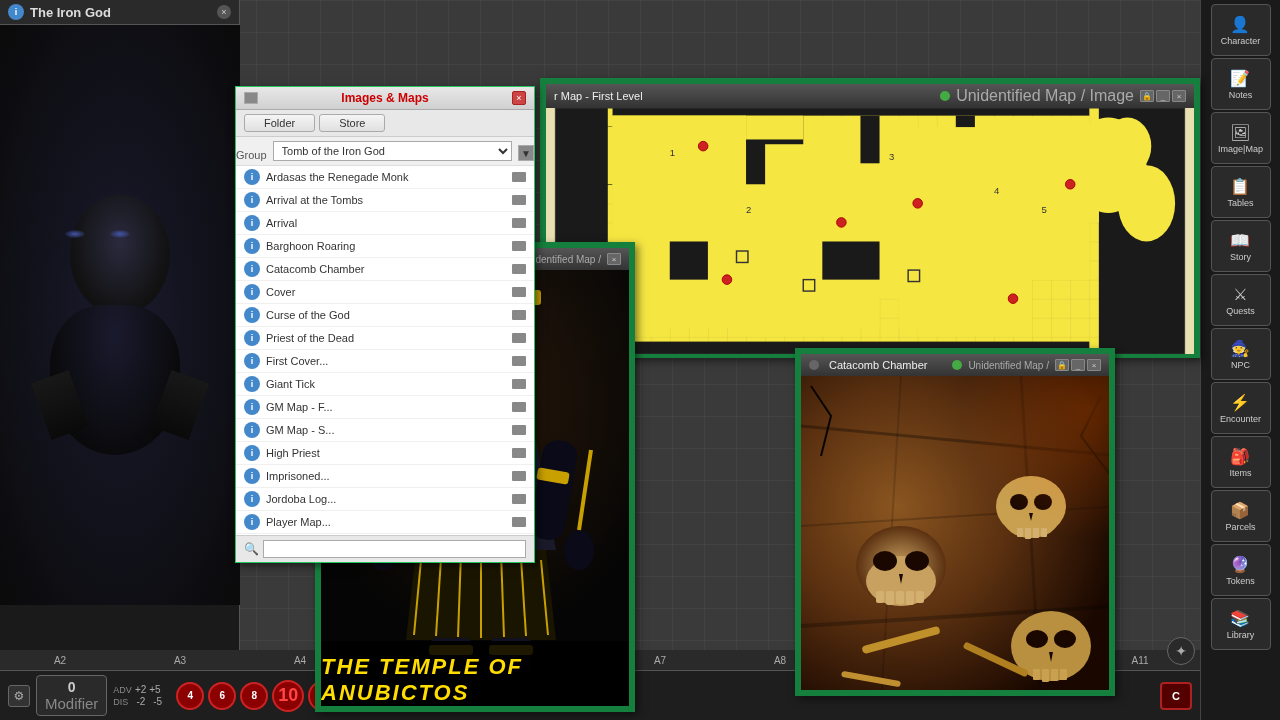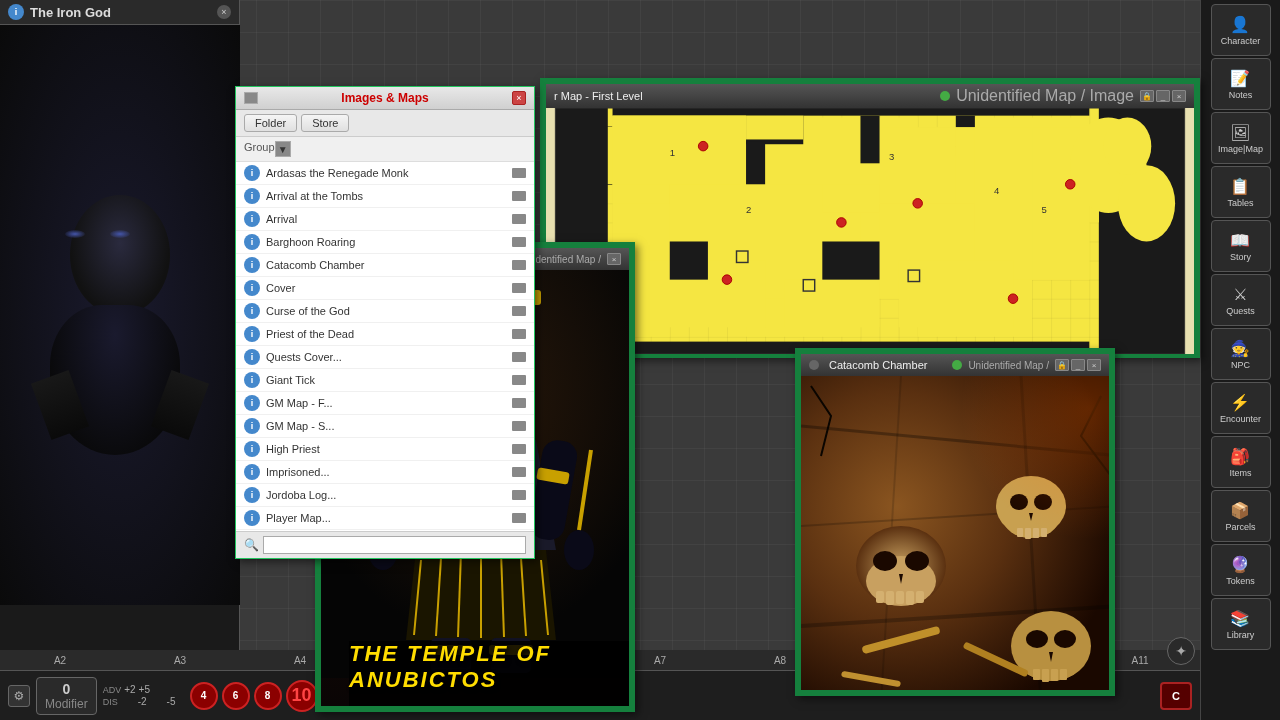--- a/index.html
+++ b/index.html
@@ -179,33 +179,34 @@
 
     .dialog-toolbar {
       display: flex;
       gap: 4px;
       padding: 4px 8px;
       background: #e8e8e8;
       border-bottom: 1px solid #ccc;
     }
 
     .dialog-btn {
-      padding: 2px 10px;
+      padding: 2px 19px;
       background: linear-gradient(to bottom, #f5f5f5, #e0e0e0);
       border: 1px solid #aaa;
       border-radius: 3px;
       cursor: pointer;
       font-size: 11px;
       color: #333;
     }
 
     .dialog-group-row {
       display: flex;
-      align-items: flex-start;
-      padding: 4px 8px;
+      align-items: flex-end;
+      padding: 4px 0;
+      gap: 6px;
       background: #f0f0f0;
       border-bottom: 1px solid #ddd;
     }
 
     .group-label { color: #555; font-size: 11px; }
 
     .group-select {
       flex: 1;
       padding: 2px 4px;
       background: white;
@@ -425,20 +426,23 @@
       <div style="width:14px;height:12px;background:#888;border:1px solid #aaa;cursor:pointer;"></div>
       <div class="dialog-title-text">Images &amp; Maps</div>
       <div class="dialog-close-btn">×</div>
     </div>
     <div class="dialog-toolbar">
       <button class="dialog-btn">Folder</button>
       <button class="dialog-btn">Store</button>
     </div>
     <div class="dialog-group-row">
       <span class="group-label">Group</span>
+      <select class="group-select">
+        <option>Tomb of the Iron God</option>
+      </select>
       <div style="width:16px;height:16px;background:#888;border:1px solid #aaa;cursor:pointer;display:flex;align-items:center;justify-content:center;font-size:10px;color:#333;">▼</div>
     </div>
     <div class="dialog-list">
 
       <div class="list-item">
         <div class="info-icon">i</div>
         <span class="list-item-label">Ardasas the Renegade Monk</span>
         <div class="scroll-icon"></div>
       </div>
       <div class="list-item">
@@ -471,21 +475,21 @@
         <span class="list-item-label">Curse of the God</span>
         <div class="scroll-icon"></div>
       </div>
       <div class="list-item">
         <div class="info-icon">i</div>
         <span class="list-item-label">Priest of the Dead</span>
         <div class="scroll-icon"></div>
       </div>
       <div class="list-item">
         <div class="info-icon">i</div>
-        <span class="list-item-label">Quests Cover...</span>
+        <span class="list-item-label">First Cover...</span>
         <div class="scroll-icon"></div>
       </div>
       <div class="list-item">
         <div class="info-icon">i</div>
         <span class="list-item-label">Giant Tick</span>
         <div class="scroll-icon"></div>
       </div>
       <div class="list-item">
         <div class="info-icon">i</div>
         <span class="list-item-label">GM Map - F...</span>
@@ -688,21 +692,21 @@
           <line x1="220" y1="290" x2="227" y2="365" stroke="#c8a000" stroke-width="2"></line>
 
           <rect x="110" y="368" width="40" height="35" rx="5" fill="#111122"></rect>
           <rect x="170" y="368" width="40" height="35" rx="5" fill="#111122"></rect>
 
           <rect x="108" y="375" width="44" height="10" fill="#c8a000" rx="3"></rect>
           <rect x="168" y="375" width="44" height="10" fill="#c8a000" rx="3"></rect>
         </svg>
       </div>
 
-      <div style="position:absolute;bottom:0;left:0;width:100%;height:65px;background:rgba(0,0,0,0.85);display:flex;align-items:flex-start;justify-content:center;margin-left:28px;">
+      <div style="position:absolute;bottom:0;left:0;width:100%;height:65px;background:rgba(0,0,0,0.85);display:flex;align-items:flex-end;justify-content:center;">
         <span style="color:#ffdd00;font-size:22px;font-weight:bold;font-style:italic;text-shadow:2px 2px 4px black;letter-spacing:2px;">THE TEMPLE OF ANUBICTOS</span>
       </div>
     </div>
   </div>
 
   <div class="map-window catacomb-window">
     <div class="map-title-bar">
       <div style="width:10px;height:10px;border-radius:50%;background:#666;margin-right:4px;"></div>
       <span class="map-title-text">Catacomb Chamber</span>
       <div class="map-title-dot"></div>
@@ -798,30 +802,30 @@
     <div class="coord-label">A10</div>
     <div class="coord-label">A11</div>
   </div>
 
   <div class="bottom-bar">
 
     <div style="width:22px;height:22px;background:#333;border:1px solid #666;border-radius:3px;cursor:pointer;display:flex;align-items:center;justify-content:center;color:#aaa;font-size:12px;">⚙</div>
 
     <div style="background:#2a2a2a;border:1px solid #666;border-radius:4px;padding:3px 8px;color:#ccc;font-size:10px;text-align:center;">
       <div style="font-size:14px;font-weight:bold;">0</div>
-      <div style="font-size:12px;color:#888;">Modifier</div>
+      <div style="font-size:15px;color:#888;">Modifier</div>
     </div>
 
     <div style="display:flex;flex-direction:column;gap:1px;">
       <div style="display:flex;gap:3px;align-items:center;">
         <span style="color:#888;font-size:9px;text-align:right;">ADV</span>
         <span style="color:#aaa;font-size:10px;">+2</span>
         <span style="color:#aaa;font-size:10px;">+5</span>
       </div>
-      <div style="display:flex;gap:20px;align-items:center;">
+      <div style="display:flex;gap:8px;align-items:center;">
         <span style="color:#888;font-size:9px;">DIS</span>
         <span style="color:#aaa;font-size:10px;">-2</span>
         <span style="color:#aaa;font-size:10px;">-5</span>
       </div>
     </div>
 
     <div style="display:flex;gap:4px;align-items:center;flex:1;justify-content:flex-start;margin-left:8px;">
       <div class="bottom-die" style="background:#8B0000;">4</div>
       <div class="bottom-die" style="background:#8B0000;">6</div>
       <div class="bottom-die" style="background:#8B0000;">8</div>

